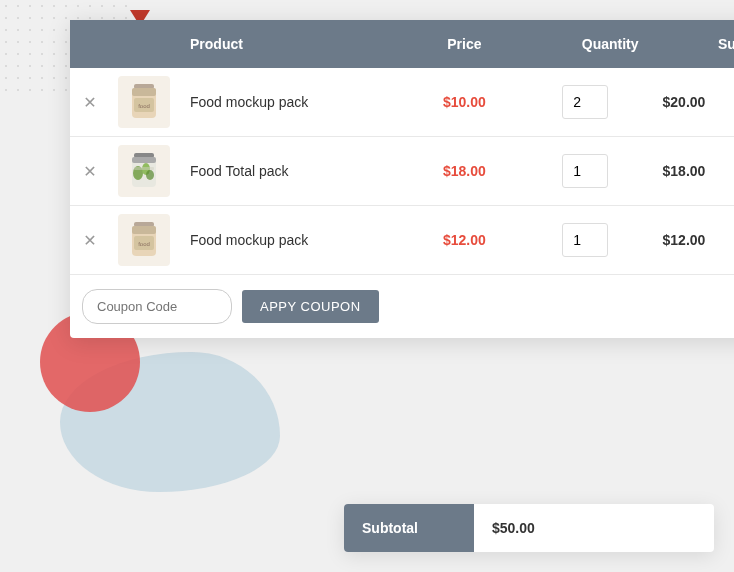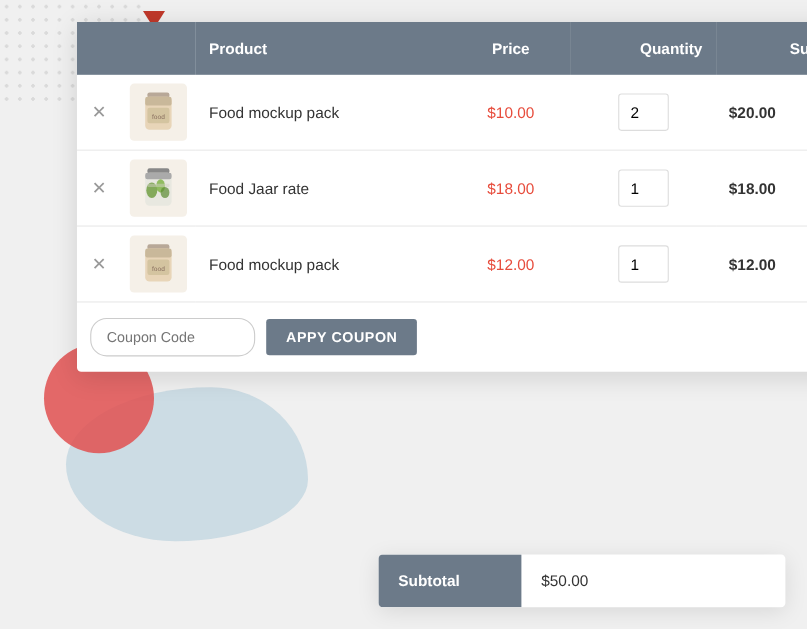--- a/index.html
+++ b/index.html
@@ -122,21 +122,21 @@
       display: flex;
       align-items: center;
       justify-content: center;
       overflow: hidden;
     }
 
     
     .jar-icon { width: 40px; height: 44px; }
 
     .col-price { text-align: center; margin-top: 43px; }
-    .price-red { color: #e74c3c; font-weight: 400; }
+    .price-red { color: #e74c3c; font-weight: 700; }
 
     .col-qty { text-align: center; }
     .qty-input {
       width: 46px;
       height: 34px;
       border: 1px solid #ddd;
       text-align: center;
       font-size: 14px;
       border-radius: 3px;
       outline: none;
@@ -164,21 +164,21 @@
       width: 150px;
       outline: none;
     }
 
     .btn-apply-coupon {
       background: #6c7a89;
       color: #fff;
       border: none;
       padding: 9px 18px;
       font-size: 13px;
-      font-weight: 700;
+      font-weight: 400;
       letter-spacing: 0.5px;
       border-radius: 3px;
       cursor: pointer;
       text-transform: uppercase;
     }
 
     .btn-update-cart {
       background: #6c7a89;
       color: #fff;
       border: none;
@@ -214,20 +214,21 @@
     }
 
     .summary-table tr:last-child {
       border-bottom: none;
     }
 
     .summary-table td {
       padding: 16px 18px;
       font-size: 14px;
       vertical-align: top;
+      font-weight: bold;
     }
 
     .summary-table td.summary-label {
       background: #6c7a89;
       color: #fff;
       font-weight: 600;
       width: 130px;
     }
 
     .summary-table td.summary-value {
@@ -309,21 +310,21 @@
               <rect x="8" y="8" width="24" height="30" rx="4" fill="#e8e8e0"></rect>
               <rect x="8" y="8" width="24" height="6" rx="2" fill="#aaa"></rect>
 
               <ellipse cx="14" cy="24" rx="5" ry="7" fill="#6a9a3a" opacity="0.8"></ellipse>
               <ellipse cx="22" cy="20" rx="4" ry="6" fill="#7ab040" opacity="0.8"></ellipse>
               <ellipse cx="26" cy="26" rx="4" ry="5" fill="#5a8a30" opacity="0.7"></ellipse>
               <rect x="10" y="18" width="20" height="3" rx="1" fill="#d0d0c0" opacity="0.5"></rect>
             </svg>
           </div>
         </td>
-        <td class="col-product">Food Jaar rate</td>
+        <td class="col-product">Food Total pack</td>
         <td class="col-price"><span class="price-red">$18.00</span></td>
         <td class="col-qty">
           <input class="qty-input" type="number" value="1" style="">
         </td>
         <td class="col-subtotal">$18.00</td>
       </tr>
 
       <tr>
         <td class="col-remove">✕</td>
         <td class="col-image">

